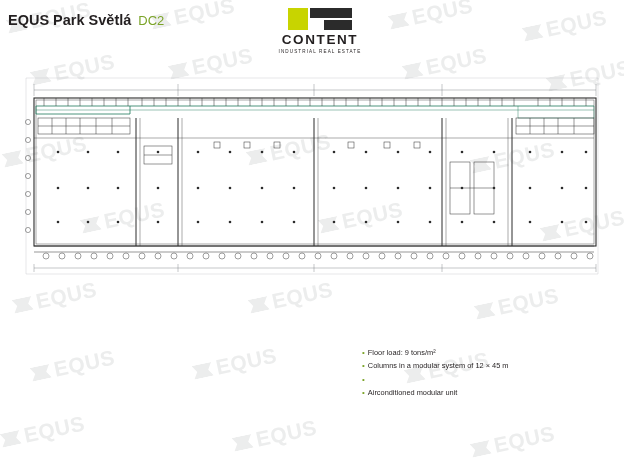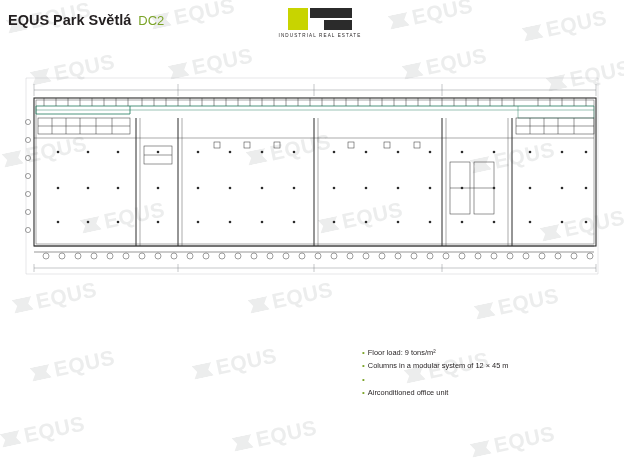--- a/index.html
+++ b/index.html
@@ -254,20 +254,21 @@
   <span class="title">EQUS Park Světlá</span>
   <span class="subtitle">DC2</span>
 </div>
 
 <div class="logo">
   <div class="logo-mark">
     <div class="blk-yellow"></div>
     <div class="blk-dark-top"></div>
     <div class="blk-dark-bottom"></div>
   </div>
+  <div class="logo-word">CONTENT</div>
   <div class="logo-tag">INDUSTRIAL REAL ESTATE</div>
 </div>
 
 <div class="plan">
 <svg width="588" height="230" viewBox="0 0 588 230" xmlns="http://www.w3.org/2000/svg">
   <g stroke="#3a3a3a" fill="none" stroke-width="0.6">
 
     <g stroke="#b9bcbe" stroke-width="0.35">
       <line x1="8" y1="16" x2="8" y2="212"></line>
       <line x1="580" y1="16" x2="580" y2="212"></line>
@@ -524,15 +525,15 @@
   </div>
   <div class="feature">
     <span class="bullet">•</span>
     <span>Columns in a modular system of 12 × 45 m</span>
   </div>
   <div class="feature">
     <span class="bullet">•</span>
   </div>
   <div class="feature">
     <span class="bullet">•</span>
-    <span>Airconditioned office unit</span>
+    <span>Airconditioned modular unit</span>
   </div>
 </div>
 
 </body></html>

